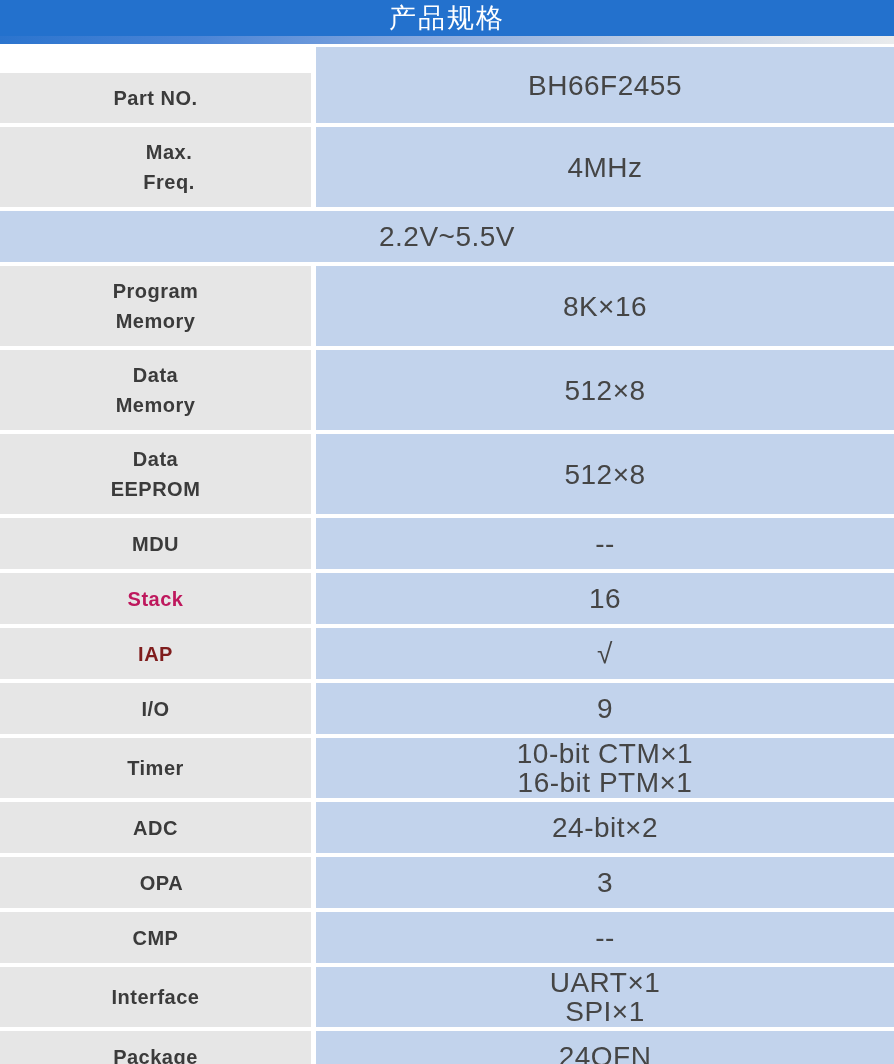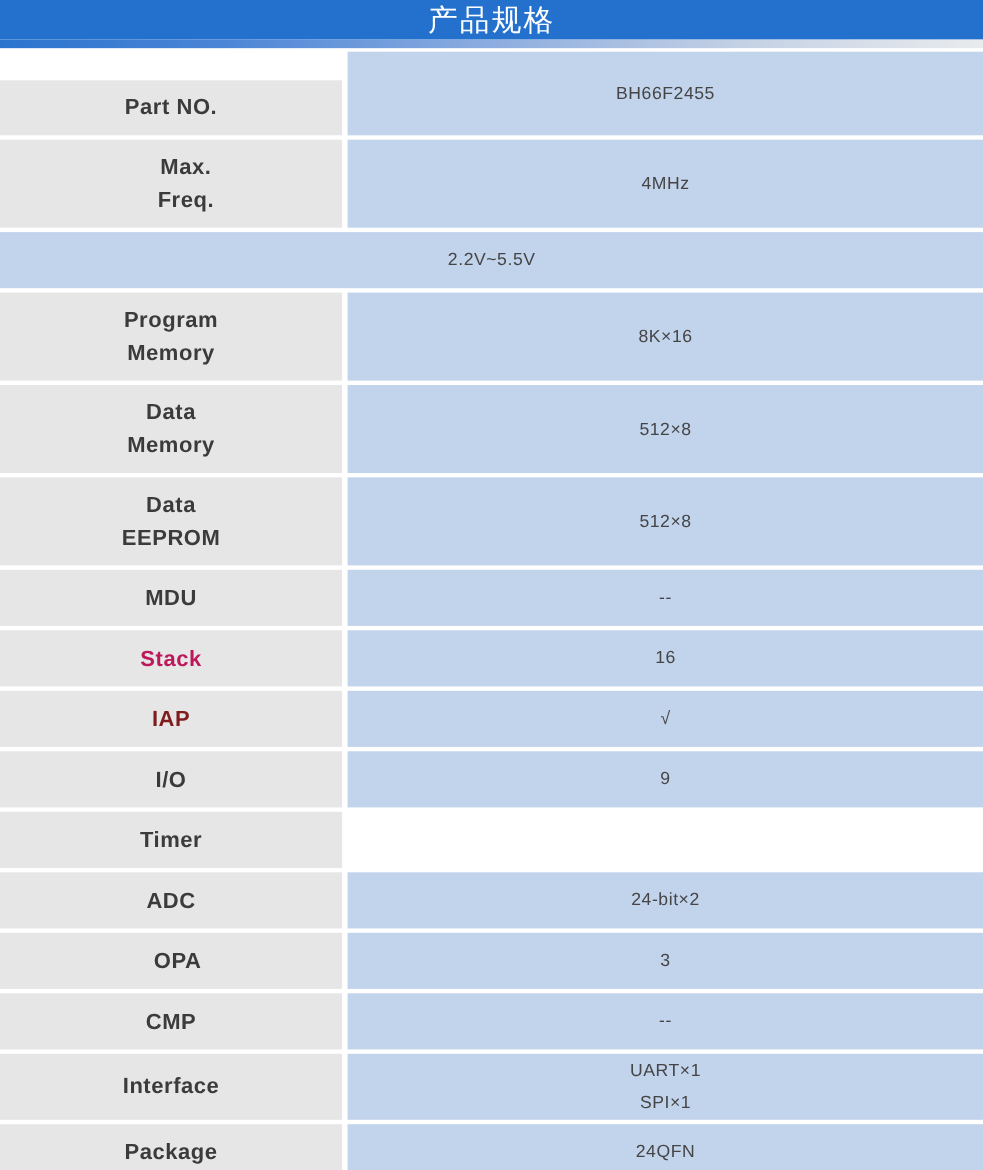--- a/index.html
+++ b/index.html
@@ -24,21 +24,21 @@
     width:311px; flex:0 0 311px;
     display:flex; flex-direction:column; justify-content:center; align-items:center;
     padding:10px 0;
     font-size:20px; font-weight:bold; color:#3b3b3b; line-height:30px;
     letter-spacing:0.5px;
   }
   .value-cell {
     flex:1 1 auto;
     display:flex; flex-direction:column; justify-content:center; align-items:center;
     padding:1px 0;
-    font-size:16px; font-weight:400; color:#454545; line-height:29px;
+    font-size:28px; font-weight:400; color:#454545; line-height:29px;
     letter-spacing:0.5px;
   }
   .cell-line { display:block; text-align:center; }
 </style>
 </head>
 <body>
 
 <div class="spec-header" style="background: rgb(35, 113, 205);">
   <span class="title" style="color: rgb(255, 255, 255);">产品规格</span>
 </div>
@@ -124,20 +124,24 @@
         <span class="cell-line">I/O</span>
       </div>
       <div class="value-cell" style="background: rgb(194, 211, 236); color: rgb(69, 69, 69);">
         <span class="cell-line">9</span>
       </div>
     </div>
     <div class="spec-row">
       <div class="label-cell" style="background: rgb(230, 230, 230); color: rgb(59, 59, 59);">
         <span class="cell-line">Timer</span>
       </div>
+      <div class="value-cell" style="background: rgb(194, 211, 236); color: rgb(69, 69, 69);">
+        <span class="cell-line">10-bit CTM×1</span>
+        <span class="cell-line">16-bit PTM×1</span>
+      </div>
     </div>
     <div class="spec-row">
       <div class="label-cell" style="background: rgb(230, 230, 230); color: rgb(59, 59, 59);">
         <span class="cell-line">ADC</span>
       </div>
       <div class="value-cell" style="background: rgb(194, 211, 236); color: rgb(69, 69, 69);">
         <span class="cell-line">24-bit×2</span>
       </div>
     </div>
     <div class="spec-row">

